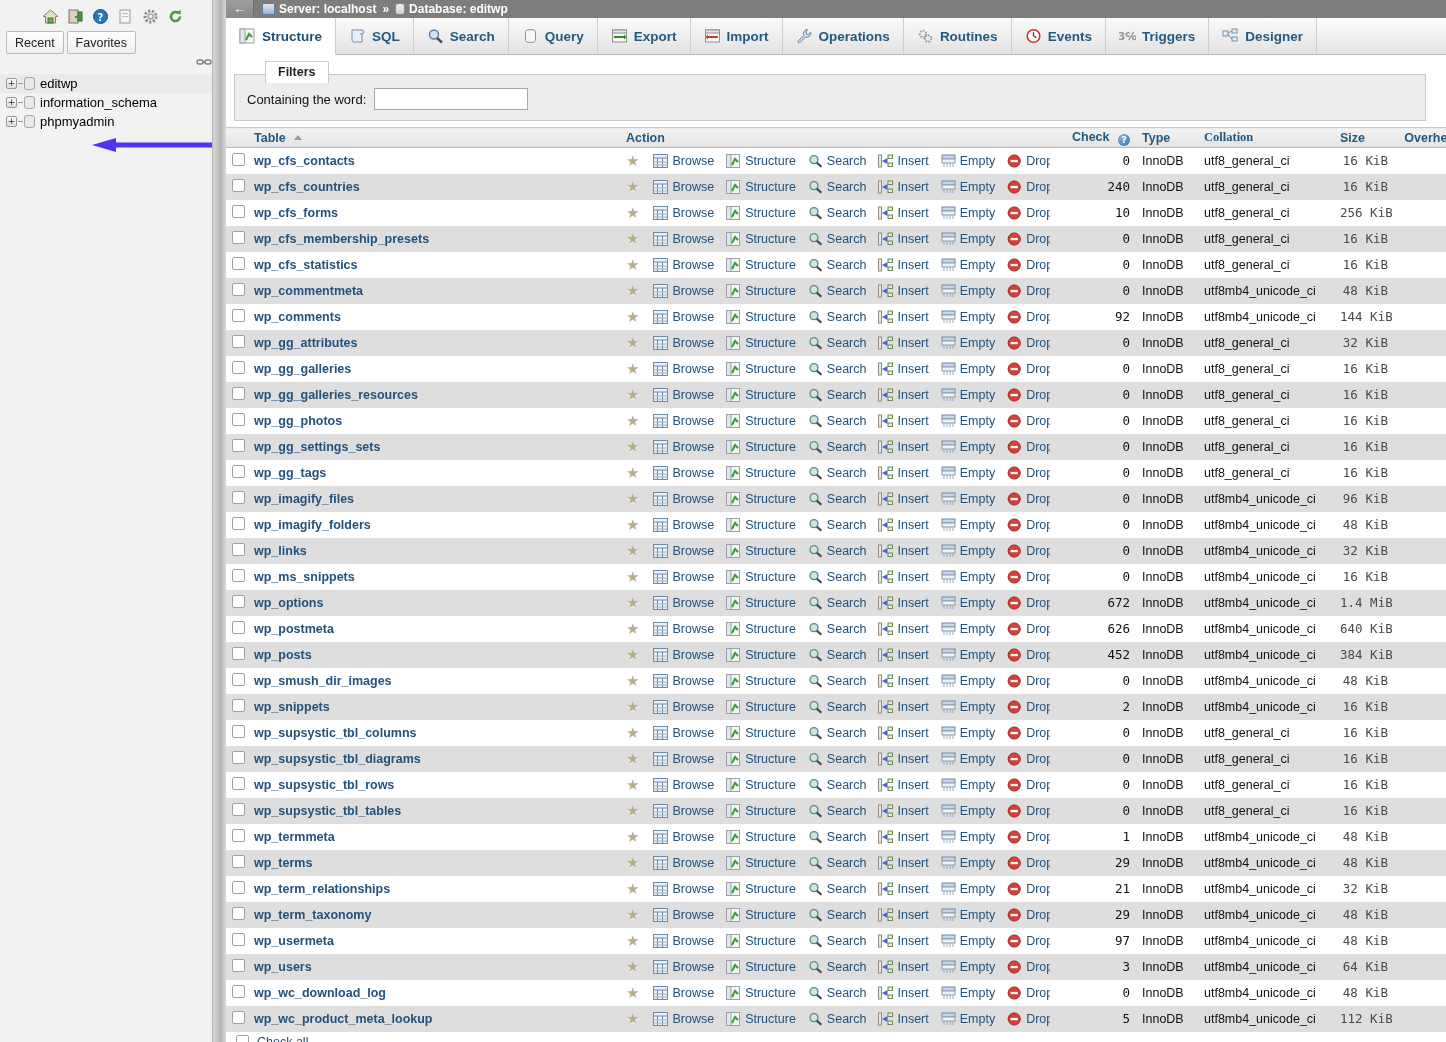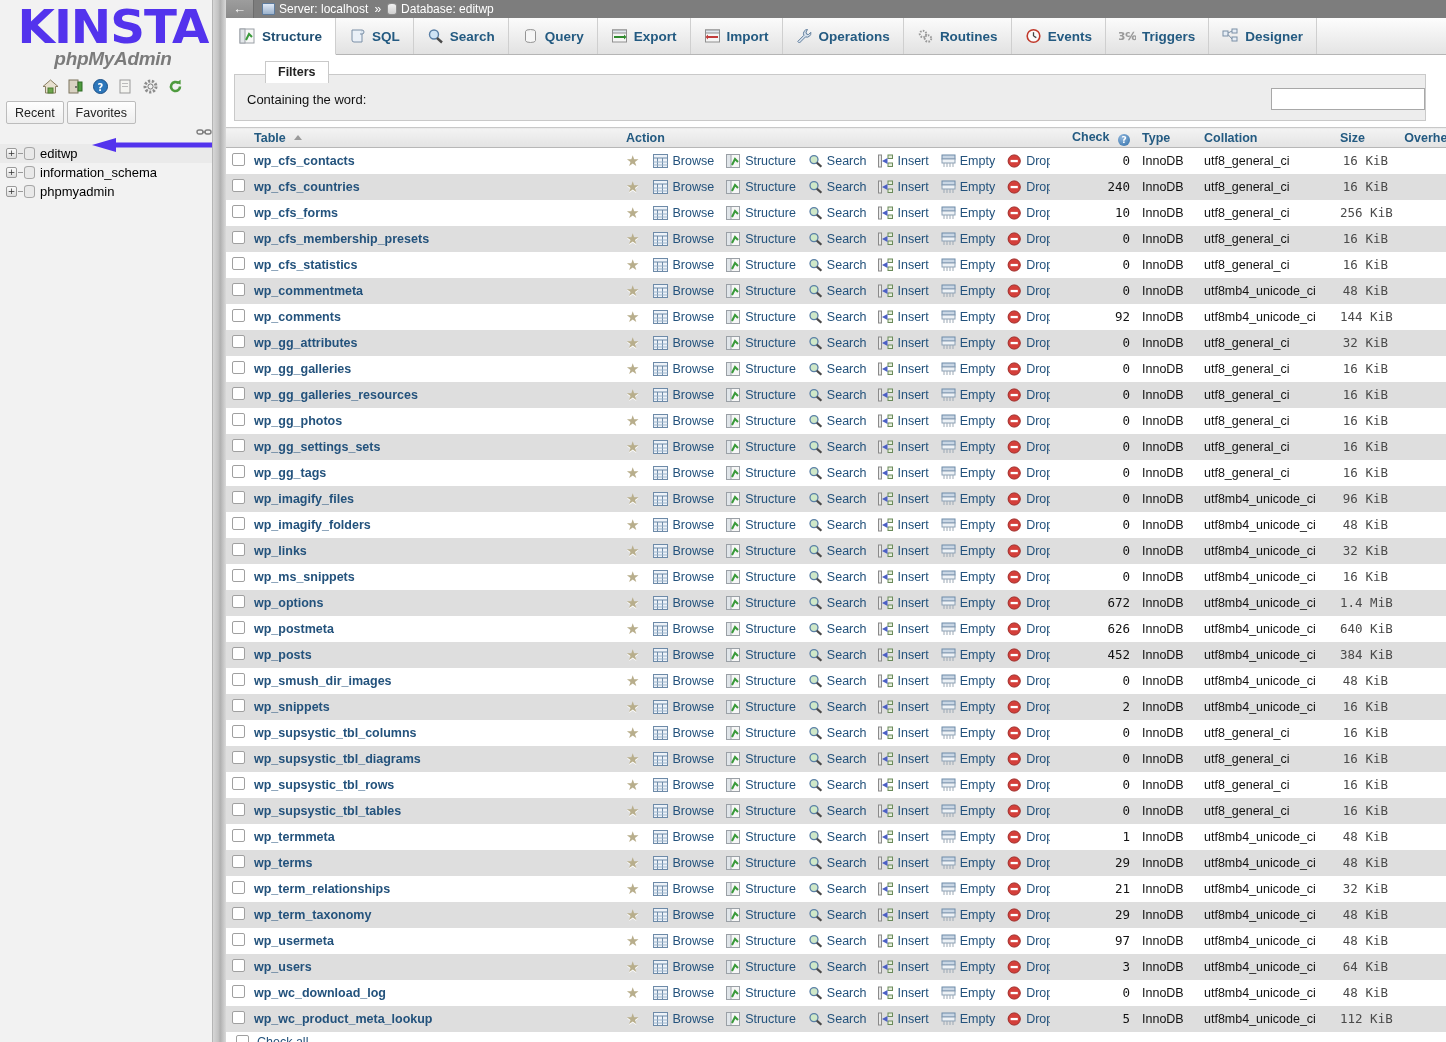--- a/index.html
+++ b/index.html
@@ -113,21 +113,21 @@
     position: relative;
   }
   .back-arrow {
     width: 28px; height: 18px;
     background: linear-gradient(#9d9d9d,#8a8a8a);
     border-right: 1px solid #6d6d6d;
     color: #fff; text-align: center; line-height: 17px;
     font-size: 13px; cursor: pointer;
     flex: 0 0 28px;
   }
-  .bc-inner { display:flex; align-items:center; gap:4px; padding-left: 8px; font-weight: normal; }
+  .bc-inner { display:flex; align-items:center; gap:4px; padding-left: 8px; font-weight: bold; }
   .bc-srv-icon {
     width: 13px; height: 12px;
     background: linear-gradient(#dfe8f5,#9bb2cc);
     border: 1px solid #5e7c9e; border-radius: 1px;
     display: inline-block;
   }
   .bc-db-icon {
     width: 10px; height: 12px;
     background: linear-gradient(#f2f2f2,#cfcfcf);
     border: 1px solid #8d8d8d; border-radius: 4px/3px;
@@ -176,21 +176,21 @@
     background: #fff;
     border: 1px solid #c9c9c9;
     border-bottom: none;
     padding: 3px 12px 4px 12px;
     font-weight: bold; font-size: 12.5px;
     color: #222;
   }
   .filter-row {
     display: flex; align-items: center; gap: 8px;
     padding: 13px 0 0 12px;
-    font-size: 13px; color: #111; justify-content: space-between;
+    font-size: 13px; color: #111;
   }
   .filter-input {
     width: 154px; height: 22px;
     border: 1px solid #a8a8a8;
     background: #fff;
     font-size: 12px;
     padding: 0 4px;
     font-family: "Liberation Sans", sans-serif;
   }
 
@@ -207,21 +207,21 @@
     height: 20px;
     padding: 1px 6px;
     text-align: left;
     white-space: nowrap;
   }
   .th-check { width: 22px; }
   .th-table { width: 372px; }
   .th-action { width: 430px; }
   .th-rows { width: 86px; text-align: right !important; }
   .th-type { width: 62px; }
-  .th-coll { width: 136px; }
+  .th-coll { width: 136px; font-family: Liberation Serif, serif; }
   .th-size { width: 60px; text-align: center; }
   .th-over { width: 74px; text-align: right !important; }
 
   .sortcaret {
     display: inline-block; margin-left: 5px;
     width: 0; height: 0;
     border-left: 4px solid transparent;
     border-right: 4px solid transparent;
     border-bottom: 5px solid #9a9a9a;
     vertical-align: 2px;
@@ -286,24 +286,20 @@
     padding-left: 10px; height: 20px;
     font-size: 12.5px; color: #23527c;
   }
 </style>
 </head>
 <body>
 
 <div id="page">
 
   <div id="sidebar">
-    <div class="logo-wrap">
-      <div class="kinsta-logo">KINSTA</div>
-      <div class="pma-word">phpMyAdmin</div>
-    </div>
 
     <div class="quick-icons">
       <span class="qicon" title="home">
         <svg width="17" height="17" viewBox="0 0 17 17">
             <polygon points="8.5,2 16,8.5 13.5,8.5 13.5,15 3.5,15 3.5,8.5 1,8.5" fill="#e8e0cf" stroke="#8a7f63" stroke-width="1"></polygon>
             <rect x="6" y="10" width="5" height="5" fill="#6fa64c" stroke="#4d7a33"></rect>
           </svg>
       </span>
       <span class="qicon" title="log out">
         <svg width="17" height="17" viewBox="0 0 17 17">

